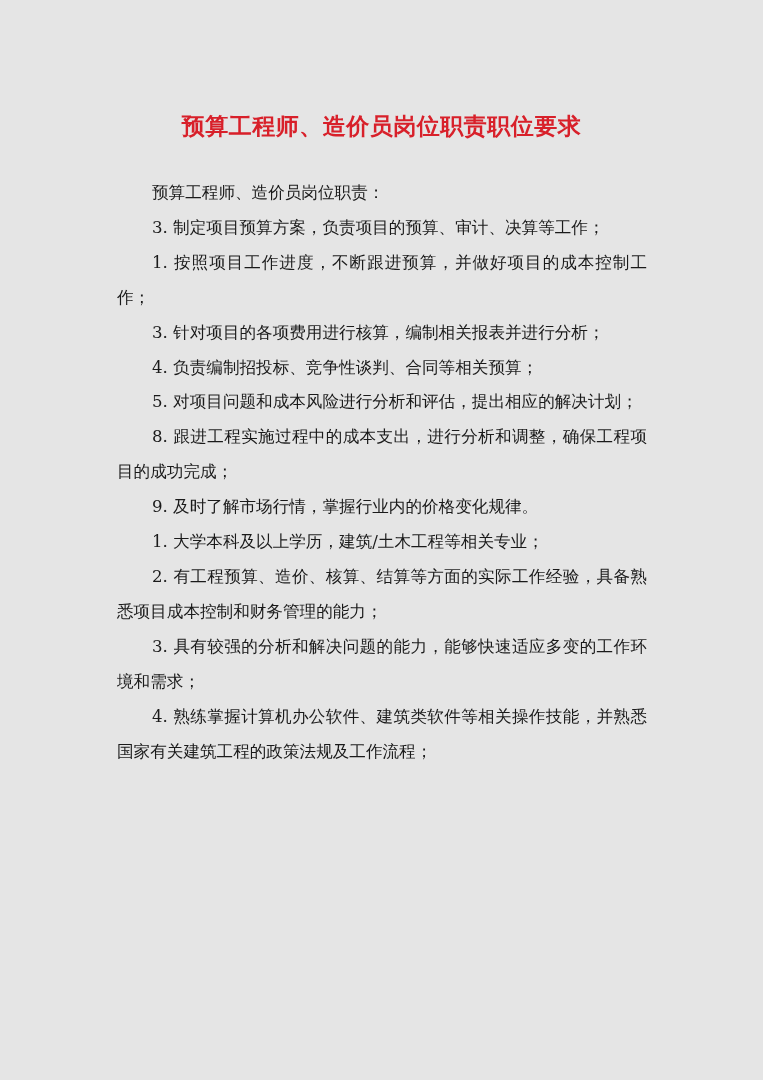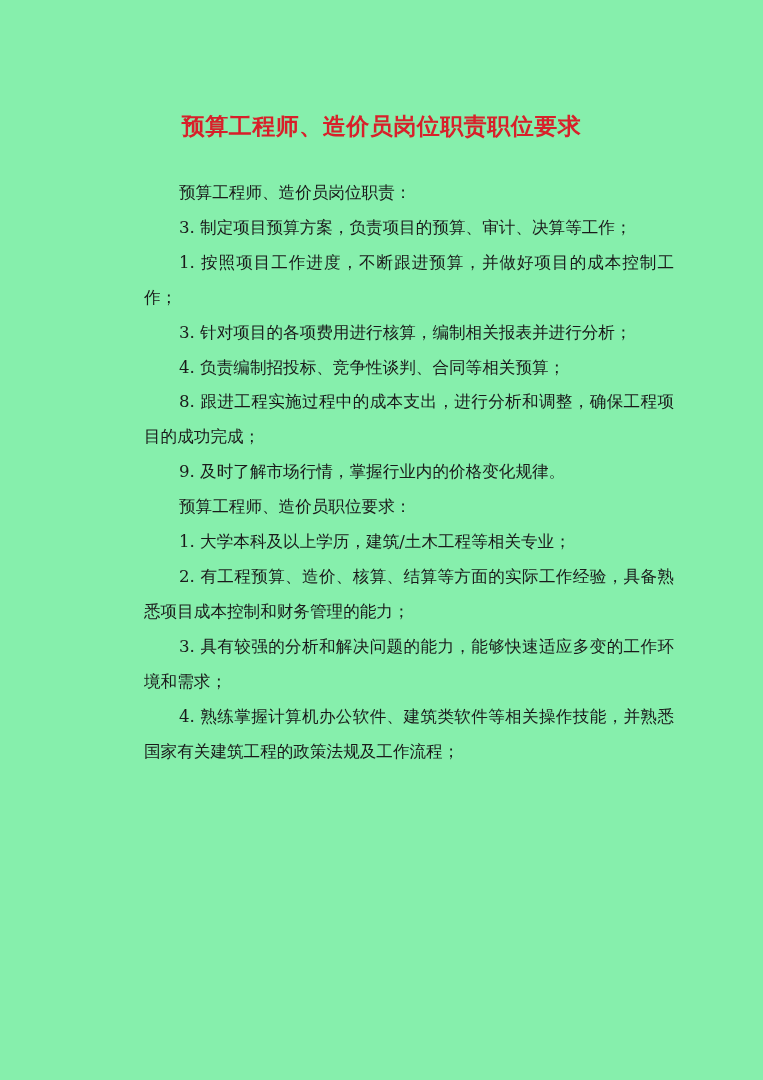--- a/index.html
+++ b/index.html
@@ -12,21 +12,21 @@
       height: 1080px;
       position: relative;
       overflow: hidden;
       font-family: "DejaVu Serif", "Liberation Serif", serif;
       color: #1a1a1a;
     }
     .page {
       position: absolute;
       left: 0; top: 0;
       width: 763px; height: 1080px;
-      background: #86efac;
+      background: #e5e5e5;
     }
     .doc-title {
       position: absolute;
       left: 0;
       top: 110px;
       width: 763px;
       text-align: center;
       font-family: "DejaVu Sans", "Liberation Sans", sans-serif;
       font-size: 23px;
       font-weight: bold;
@@ -35,40 +35,39 @@
       line-height: 32px;
     }
     .body-text {
       position: absolute;
       left: 117px;
       top: 176px;
       width: 530px;
       font-size: 16.6px;
       line-height: 34.9px;
       text-align: justify;
-      margin-left: 27px;
     }
     .para {
       margin: 0;
       text-indent: 35px;
     }
   </style>
 </head>
 <body>
 
 <div class="page">
   <div class="doc-title">预算工程师、造价员岗位职责职位要求</div>
 
   <div class="body-text">
     <p class="para">预算工程师、造价员岗位职责：</p>
     <p class="para">3. 制定项目预算方案，负责项目的预算、审计、决算等工作；</p>
     <p class="para">1. 按照项目工作进度，不断跟进预算，并做好项目的成本控制工作；</p>
     <p class="para">3. 针对项目的各项费用进行核算，编制相关报表并进行分析；</p>
     <p class="para">4. 负责编制招投标、竞争性谈判、合同等相关预算；</p>
+    <p class="para">5. 对项目问题和成本风险进行分析和评估，提出相应的解决计划；</p>
     <p class="para">8. 跟进工程实施过程中的成本支出，进行分析和调整，确保工程项目的成功完成；</p>
     <p class="para">9. 及时了解市场行情，掌握行业内的价格变化规律。</p>
-    <p class="para">预算工程师、造价员职位要求：</p>
     <p class="para">1.  大学本科及以上学历，建筑/土木工程等相关专业；</p>
     <p class="para">2.  有工程预算、造价、核算、结算等方面的实际工作经验，具备熟悉项目成本控制和财务管理的能力；</p>
     <p class="para">3.  具有较强的分析和解决问题的能力，能够快速适应多变的工作环境和需求；</p>
     <p class="para">4.  熟练掌握计算机办公软件、建筑类软件等相关操作技能，并熟悉国家有关建筑工程的政策法规及工作流程；</p>
   </div>
 </div>
 
 </body></html>

